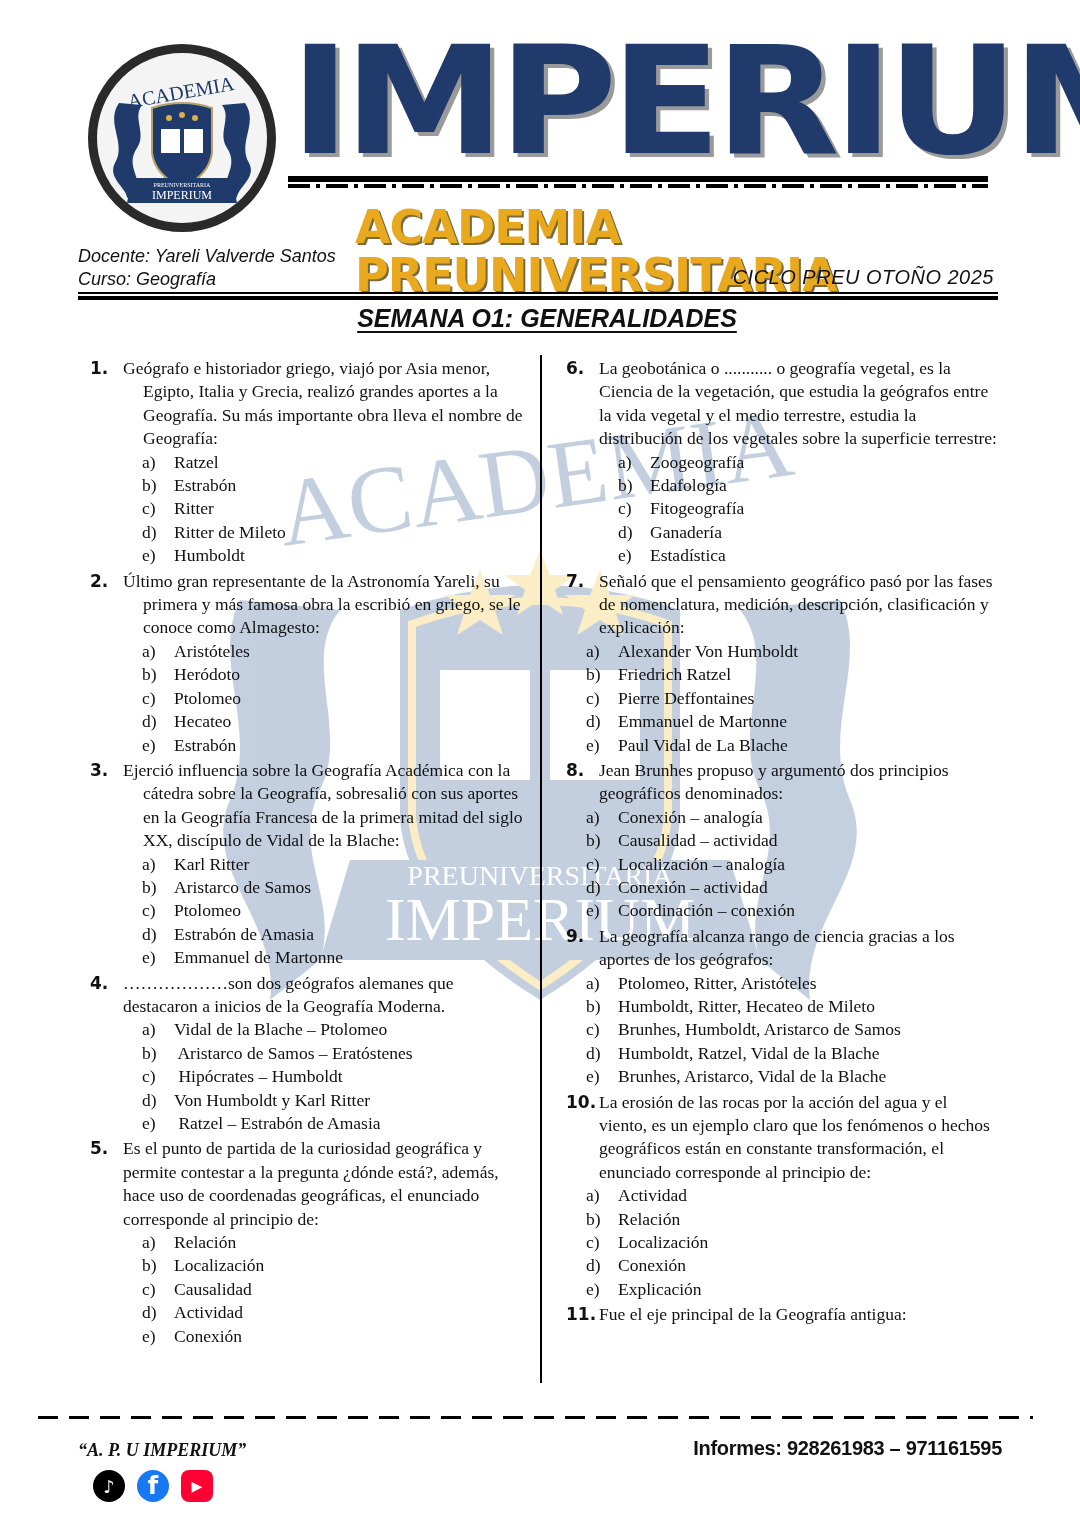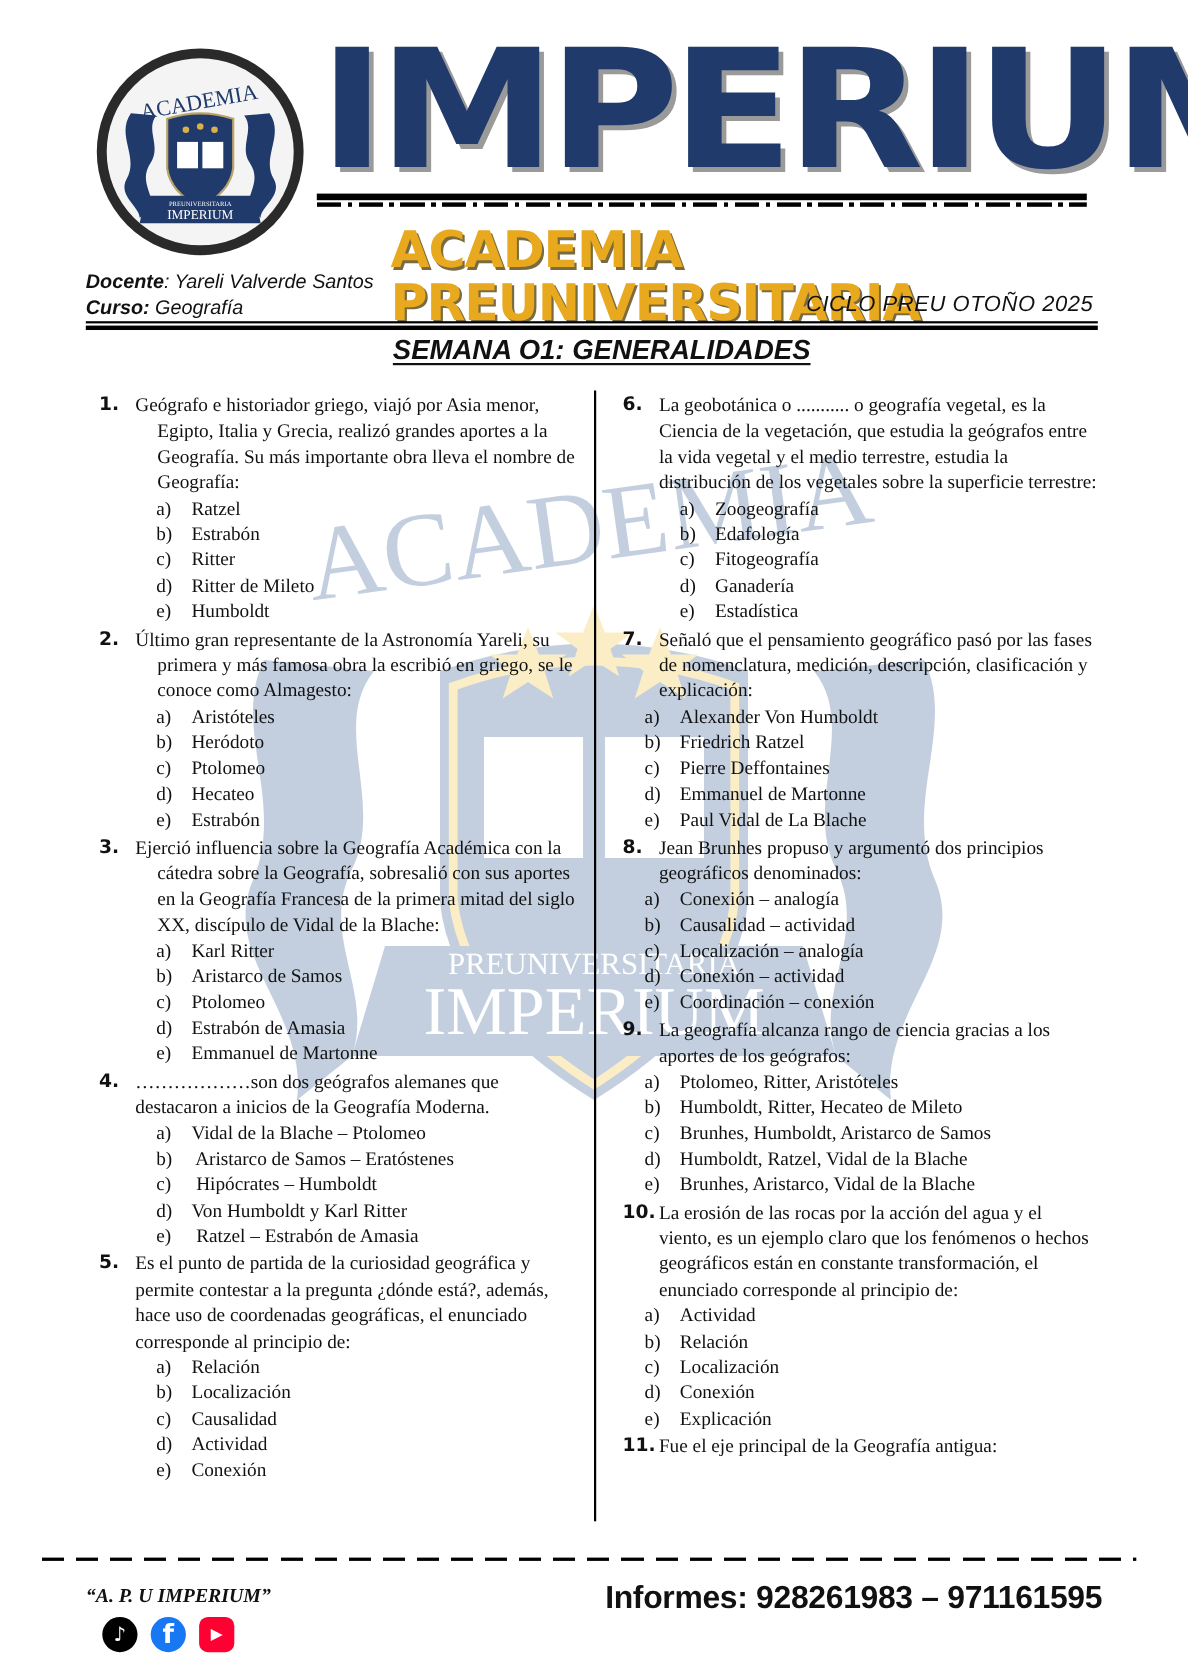--- a/index.html
+++ b/index.html
@@ -10,40 +10,40 @@
   .wm { position:absolute; left:200px; top:400px; width:680px; height:640px; pointer-events:none; }
 
   
   .logo { left:88px; top:44px; width:188px; height:188px; border-radius:50%; border:9px solid #2a2a2a; box-sizing:border-box; background:#f4f4f4; }
   .brand { left:290px; top:36px; width:700px; height:130px; font-family:"DejaVu Sans", sans-serif; font-weight:bold; font-size:150px; line-height:130px; letter-spacing:-6px; color:#1f3a6b; text-shadow:4px 4px 0 #9a9a9a; transform:scaleX(1.08); transform-origin:left; }
   .rule-solid { left:288px; top:176px; width:700px; height:6px; background:#000; }
   .rule-dash { left:288px; top:184px; width:700px; height:4px; background:repeating-linear-gradient(90deg,#000 0 22px,transparent 22px 28px,#000 28px 32px,transparent 32px 38px); }
   .sub { left:355px; top:203px; font-family:"DejaVu Sans", sans-serif; font-weight:bold; font-size:46px; line-height:48px; color:#e8a91f; letter-spacing:-1px; text-shadow:2px 2px 0 #7a6a40; }
 
   .meta { font-family:"Liberation Sans", sans-serif; font-style:italic; font-size:18px; }
-  .meta b { font-weight:bold;margin-top:40px; }
+  .meta b { font-weight:normal;margin-top:40px; }
   .ciclo { right:86px; top:266px; font-family:"Liberation Sans", sans-serif; font-style:italic; font-size:20px; letter-spacing:0.5px; }
   .dbl1 { left:78px; top:292px; width:920px; height:2px; background:#000; }
   .dbl2 { left:78px; top:296px; width:920px; height:4px; background:#000; }
   .title { left:0; width:1080px; top:304px; text-align:center; font-family:"Liberation Sans", sans-serif; font-weight:bold; font-size:25px; }
   .title span { text-decoration:underline; text-underline-offset:4px; padding-left:14px;font-style:italic; }
 
   .col-div { left:540px; top:355px; width:2px; height:1028px; background:#000; }
 
   .col { position:absolute; font-size:17.5px; line-height:23.4px; }
   .q { position:relative; }
   .qnum { position:absolute; left:0; font-family:"DejaVu Sans", sans-serif; font-weight:bold; font-size:17px; }
   .qtext { margin-left:33px; }
   .opts { list-style:none; margin:0; padding:0; }
   .opt { display:flex; }
   .opt .l { width:32px; }
 
   .foot-dash { left:38px; top:1416px; width:995px; height:3px; background:repeating-linear-gradient(90deg,#000 0 20px,transparent 20px 31px); }
   .motto { left:78px; top:1440px; font-style:italic; font-weight:bold; font-size:18px; font-family:"Liberation Serif", serif;text-align:center; }
-  .informes { right:78px; top:1437px; font-family:"Liberation Sans", sans-serif; font-weight:bold; font-size:29px; letter-spacing:-0.3px; }
+  .informes { right:78px; top:1437px; font-family:"Liberation Sans", sans-serif; font-weight:bold; font-size:20px; letter-spacing:-0.3px; }
   .social { left:93px; top:1470px; display:flex; gap:12px; }
   .social div { width:32px; height:32px; display:flex; align-items:center; justify-content:center; color:#fff; font-family:"DejaVu Sans", sans-serif; font-weight:bold; }
 </style>
 </head>
 <body>
 
 <svg class="wm" viewBox="0 0 680 640">
   <g opacity="0.28">
     <path d="M40 200 C10 260 60 330 30 400 C0 470 80 520 70 600 L120 560 C140 500 90 450 120 390 C150 330 100 260 140 210 Z" fill="#2a5590"></path>
     <path d="M640 200 C670 260 620 330 650 400 C680 470 600 520 610 600 L560 560 C540 500 590 450 560 390 C530 330 580 260 540 210 Z" fill="#2a5590"></path>

